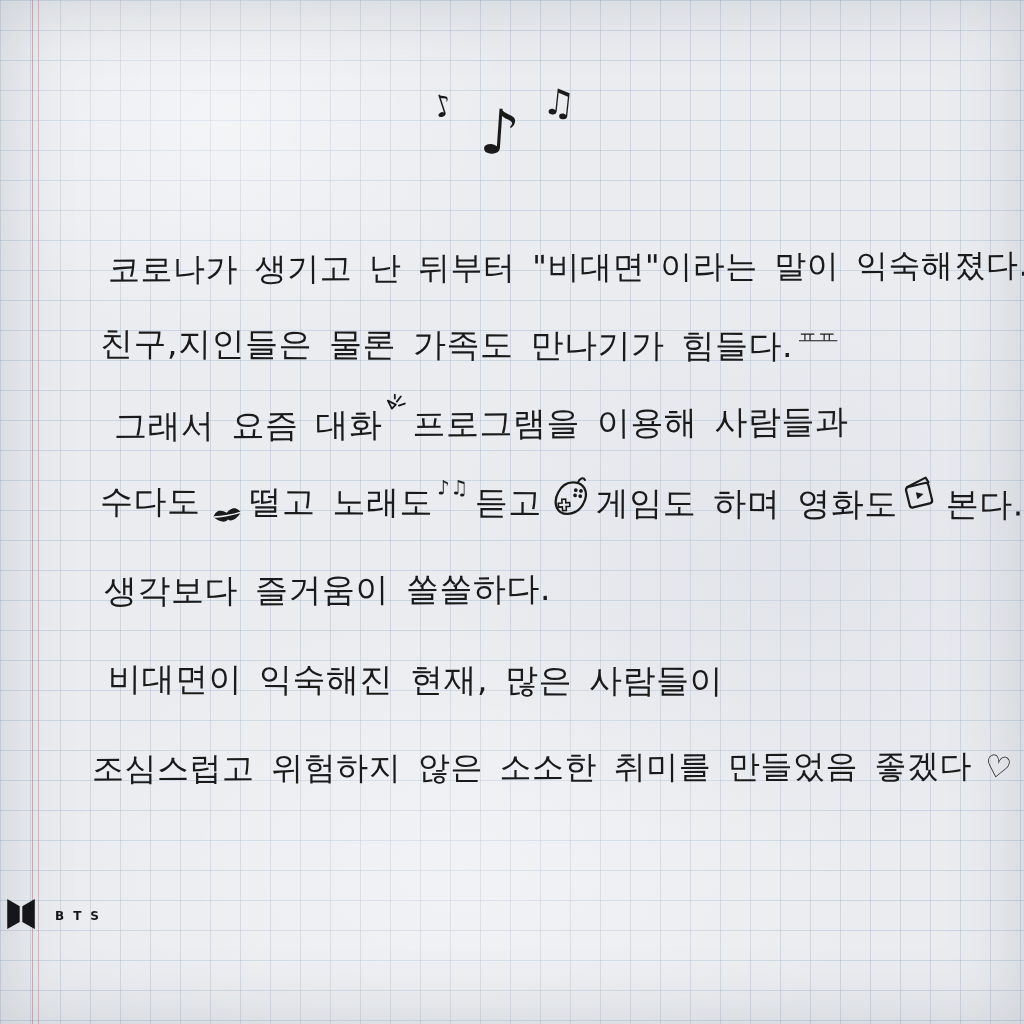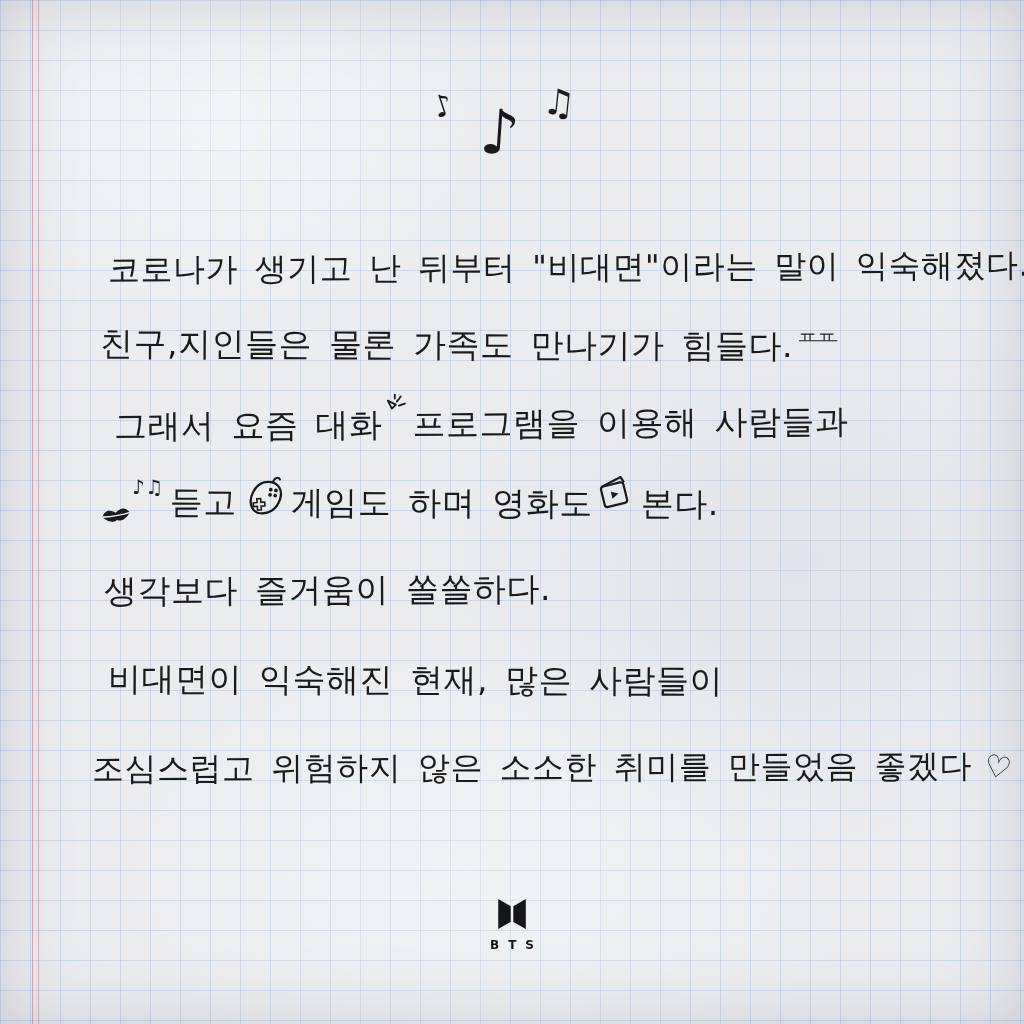--- a/index.html
+++ b/index.html
@@ -48,21 +48,21 @@
   .top-doodle .n-large{position:absolute;left:55px;top:14px;font-size:62px;transform:rotate(4deg);}
   .top-doodle .n-double{position:absolute;left:118px;top:0px;font-size:36px;transform:rotate(6deg);}
   .doodle-svg{display:inline-block;vertical-align:middle;}
   .lips-wrap{transform:rotate(-10deg) translateY(10px);margin:0 -2px;}
   .controller-wrap{transform:rotate(8deg) translateY(-8px);margin:0 -2px;}
   .movie-wrap{transform:rotate(-14deg) translateY(-14px);margin:0 -4px;}
   .sparkle-wrap{transform:translateY(-22px);margin-left:-8px;margin-right:-6px;}
   .heart{font-size:0.95em;display:inline-block;transform:rotate(12deg);margin-left:2px;}
   .bts-logo{
     position:absolute;left:0;right:0;top:898px;
-    display:flex;flex-direction:column;align-items:center;gap:4px;
+    display:flex;flex-direction:row;align-items:center;gap:4px;
   }
   .bts-logo .letters{
     font-size:12px;font-weight:bold;letter-spacing:9px;text-indent:9px;color:#15151a;
     font-family:"DejaVu Sans", sans-serif;
   }
   
   .l1{top:246px;left:108px;font-size:32px;transform:rotate(-0.3deg);}
   .l2{top:323px;left:100px;transform:rotate(0.2deg);}
   .l3{top:402px;left:114px;transform:rotate(-0.4deg);}
   .l4{top:481px;left:100px;transform:rotate(0.2deg);}
@@ -97,24 +97,26 @@
       <span class="sparkle-wrap"><svg class="doodle-svg" width="24" height="24" viewBox="0 0 24 24">
           <path d="M8 15 L4 7 L12 11 Z" fill="none" stroke="#1a1a1a" stroke-width="1.8" stroke-linejoin="round"></path>
           <path d="M13 8 L17 3" stroke="#1a1a1a" stroke-width="1.8" stroke-linecap="round"></path>
           <path d="M15 12 L21 10" stroke="#1a1a1a" stroke-width="1.8" stroke-linecap="round"></path>
           <path d="M11 5 L11 1" stroke="#1a1a1a" stroke-width="1.8" stroke-linecap="round"></path>
         </svg></span>
       <span>프로그램을 이용해 사람들과</span>
   </div>
 
   <div class="hand-line l4">
+    <span>수다도</span>
       <span class="lips-wrap"><svg class="doodle-svg" width="32" height="20" viewBox="0 0 32 20">
           <path d="M2 10 C6 3, 11 4, 16 8 C21 4, 26 3, 30 10 C25 16, 19 18, 16 15 C13 18, 7 16, 2 10 Z" fill="#1a1a1a"></path>
           <path d="M2 10 C9 11, 23 11, 30 10" stroke="#eaecf0" stroke-width="1.6" fill="none"></path>
         </svg></span>
+      <span>떨고 노래도</span>
       <span class="notes-sup">♪♫</span>
       <span>듣고</span>
       <span class="controller-wrap"><svg class="doodle-svg" width="38" height="44" viewBox="0 0 40 46">
           <path d="M20 42 C8 44, 3 32, 7 21 C10 12, 16 8, 24 8 C32 8, 38 15, 36 25 C34 35, 29 40, 20 42 Z" fill="none" stroke="#1a1a1a" stroke-width="2.4"></path>
           <path d="M26 8 C27 3, 31 1, 33 4" fill="none" stroke="#1a1a1a" stroke-width="2.2" stroke-linecap="round"></path>
           <circle cx="25" cy="16" r="2" fill="#1a1a1a"></circle>
           <circle cx="30.5" cy="16" r="2" fill="#1a1a1a"></circle>
           <circle cx="25" cy="21.5" r="2" fill="#1a1a1a"></circle>
           <circle cx="30.5" cy="21.5" r="2" fill="#1a1a1a"></circle>
           <path d="M13 27 h4 v4 h4 v4 h-4 v4 h-4 v-4 h-4 v-4 h4 Z" fill="none" stroke="#1a1a1a" stroke-width="1.7" transform="rotate(-12 15 33)"></path>

